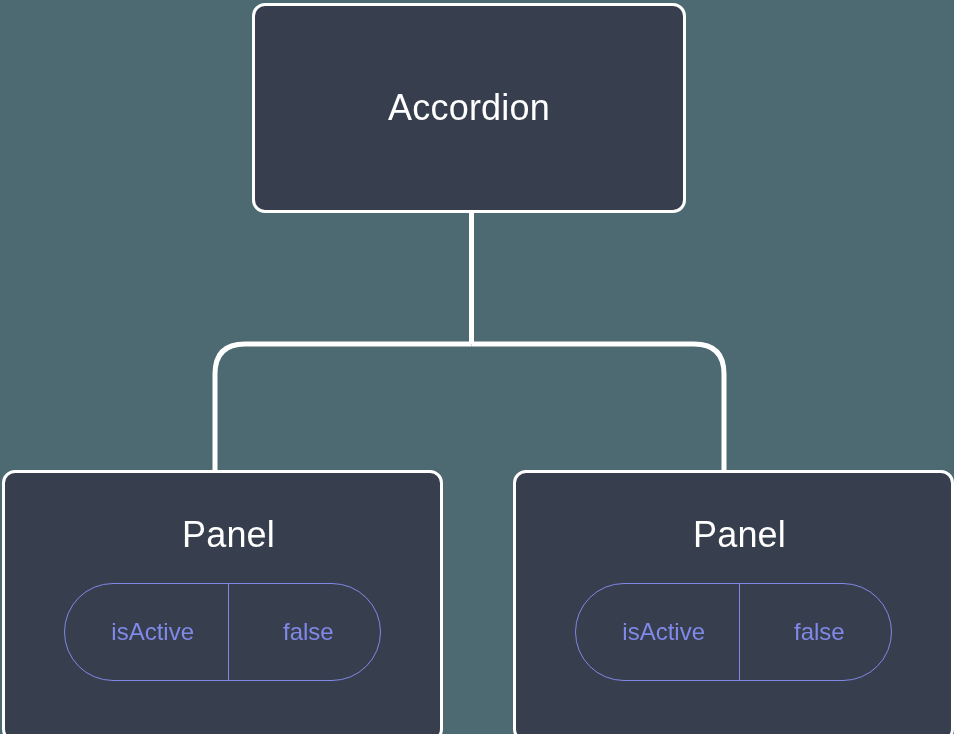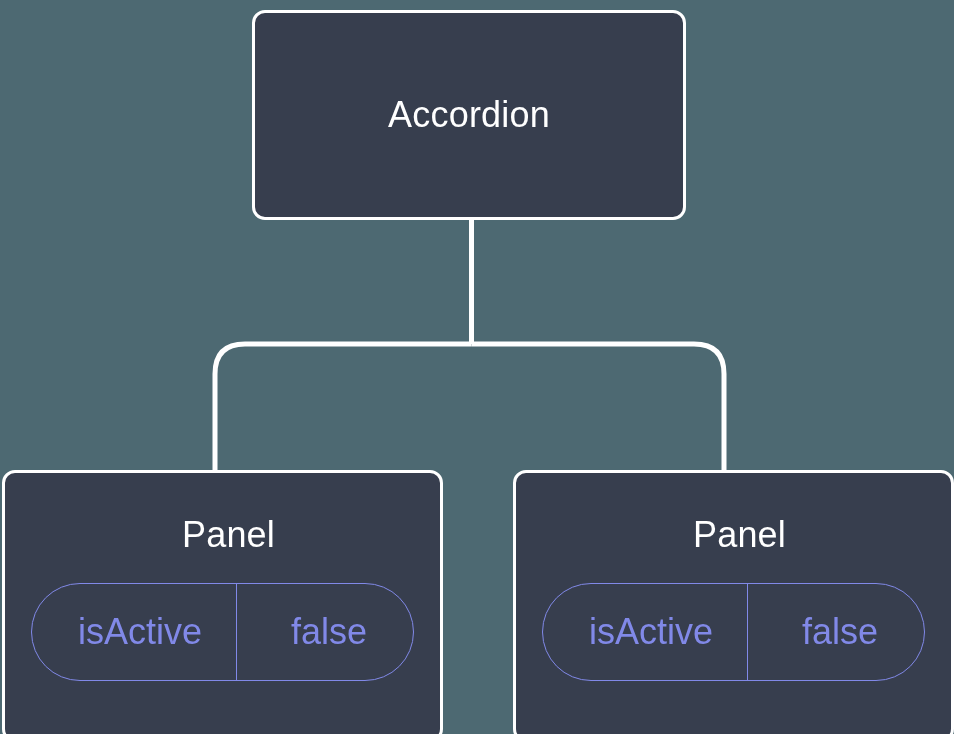--- a/index.html
+++ b/index.html
@@ -46,21 +46,21 @@
     font-size: 36px;
     font-weight: 400;
     letter-spacing: 0.2px;
     line-height: 1;
     white-space: nowrap;
   }
 
   
   #node-accordion {
     left: 252px;
-    top: 10px;
+    top: 3px;
     width: 434px;
     height: 210px;
     justify-content: center;
   }
 
   
   .panel-node {
     top: 470px;
     height: 272px;
     width: 441px;
@@ -82,21 +82,21 @@
     box-sizing: border-box;
     border: 1.5px solid #8189e8;
     border-radius: 999px;
     height: 98px;
     color: #8189e8;
   }
   .prop-cell {
     display: flex;
     align-items: center;
     justify-content: center;
-    font-size: 36px;
+    font-size: 24px;
     line-height: 1;
     white-space: nowrap;
     color: #8189e8;
   }
   .prop-key {
     padding: 0 34px 0 46px;
   }
   .prop-value {
     padding: 0 46px 0 54px;
     border-left: 1.5px solid #8189e8;

